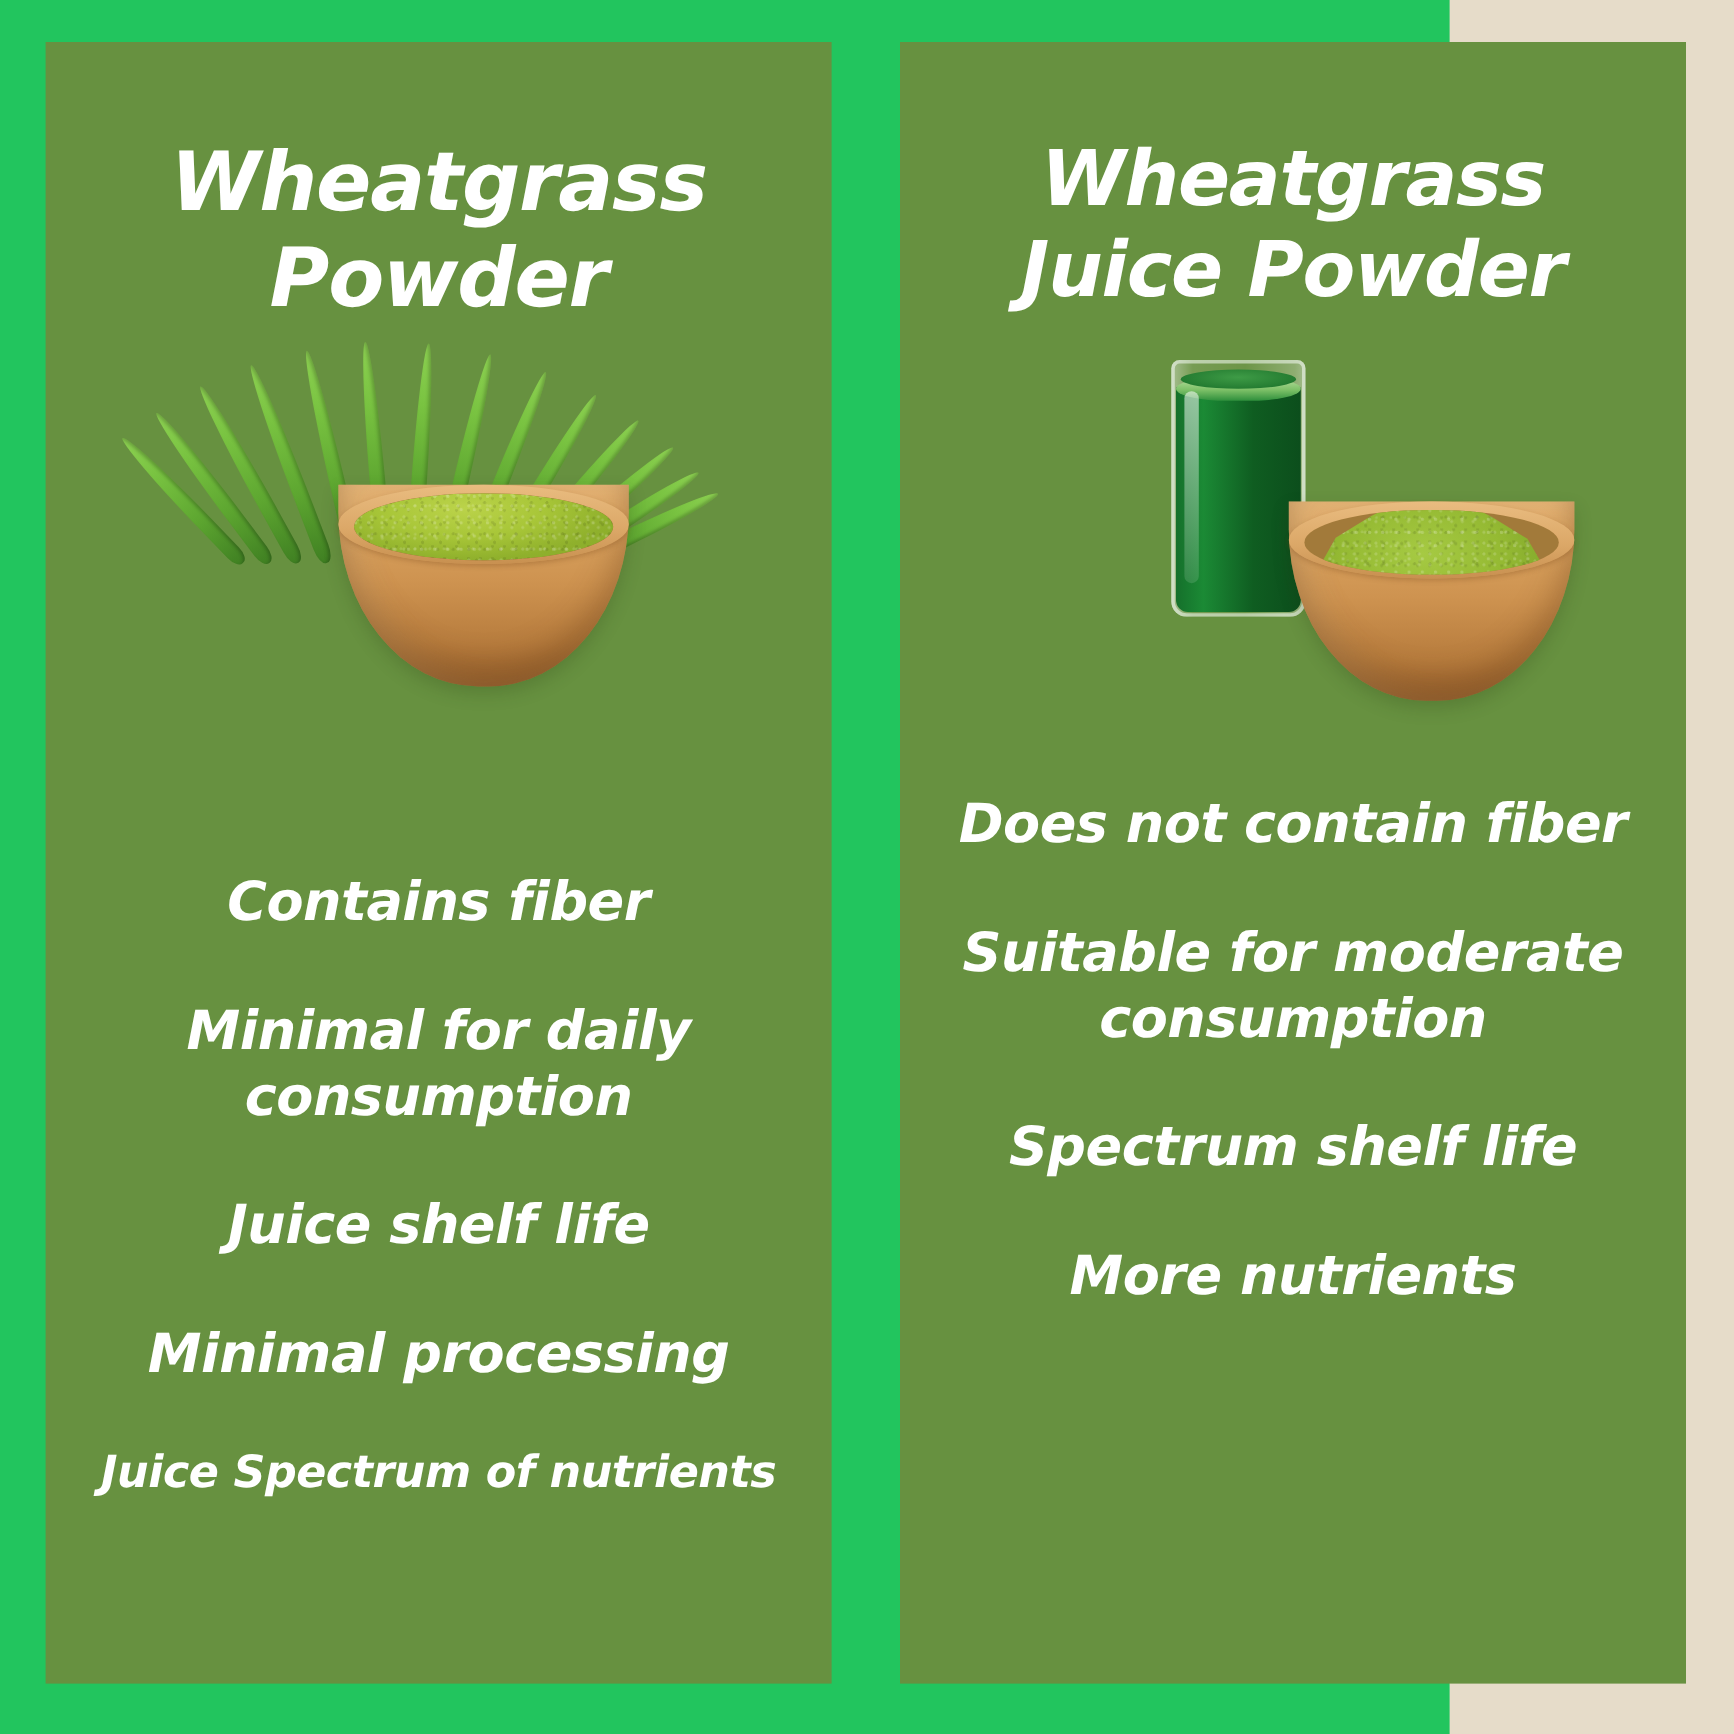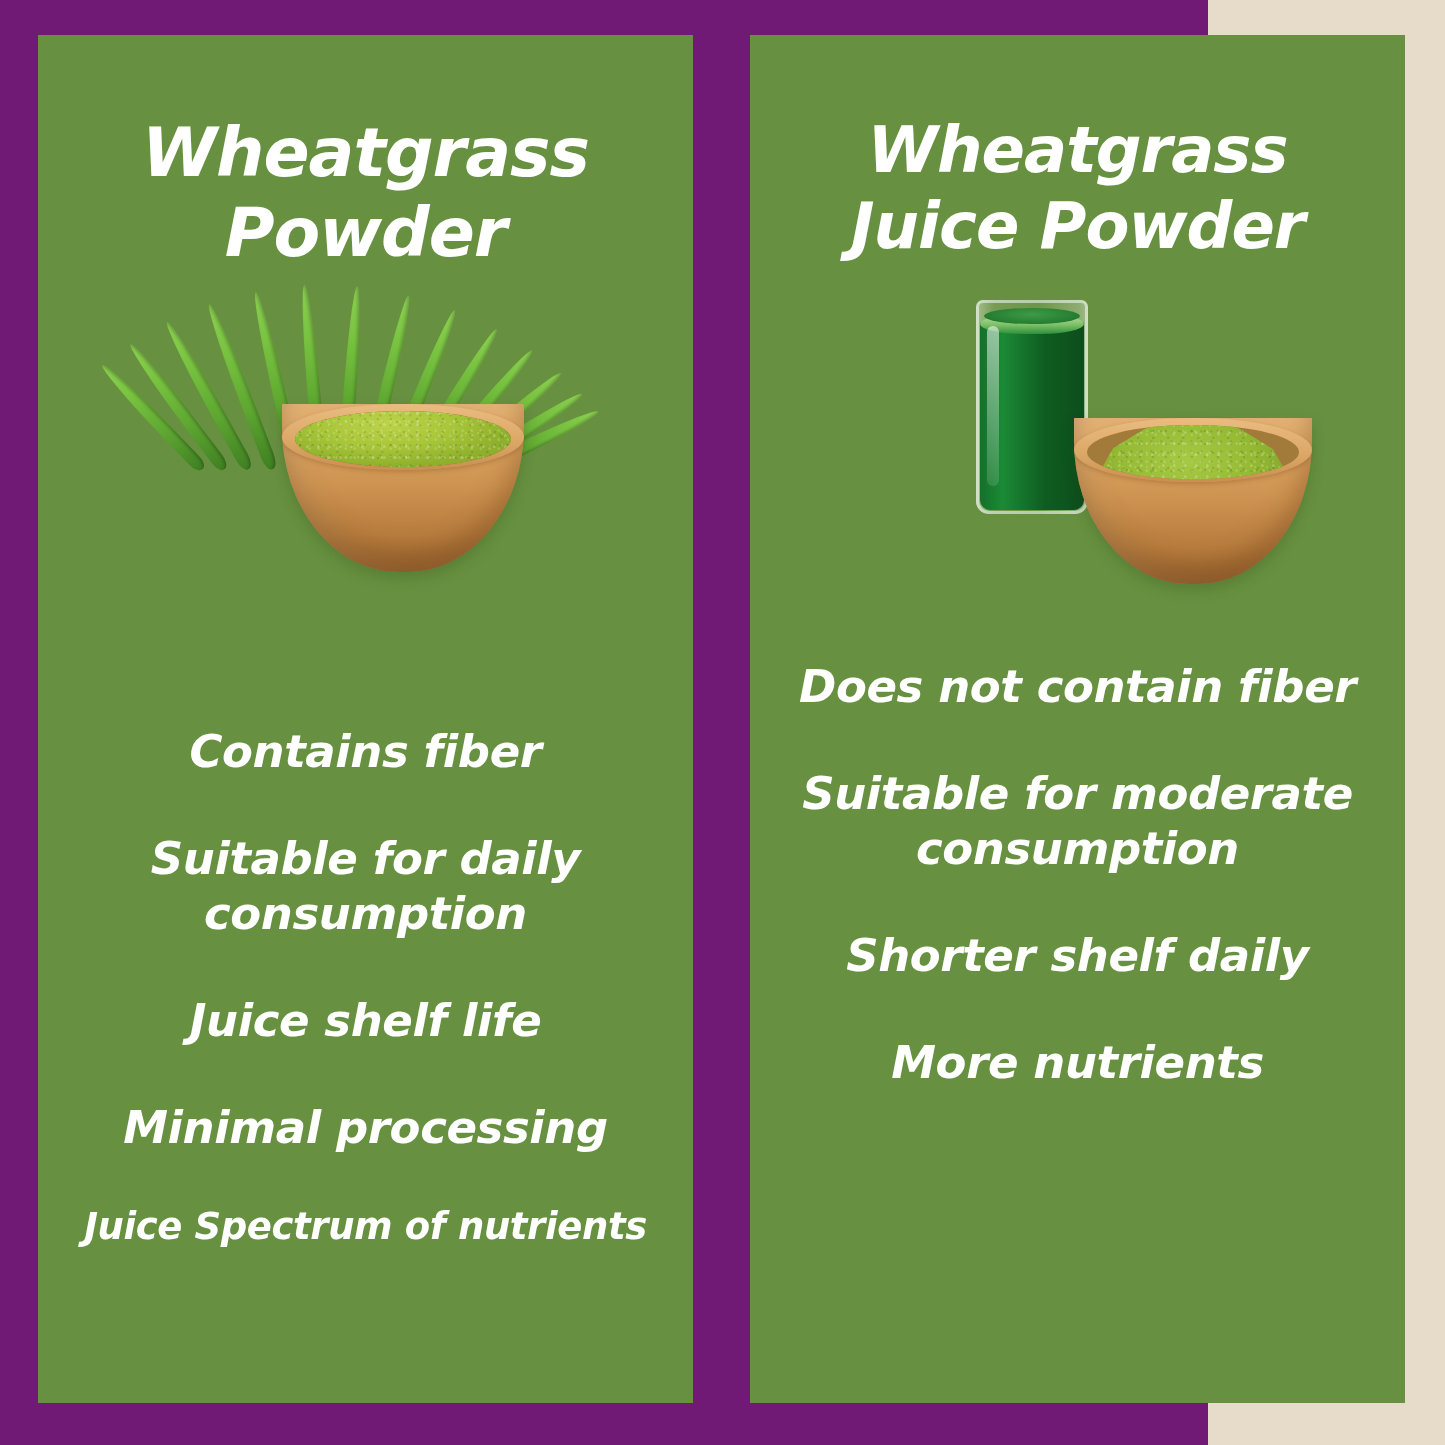--- a/index.html
+++ b/index.html
@@ -12,21 +12,21 @@
     height: 1445px;
     background: #E6DCC9;
     font-family: "DejaVu Sans", sans-serif;
     overflow: hidden;
   }
 
   .comparison-board {
     position: relative;
     width: 1208px;
     height: 1445px;
-    background: #701a75;
+    background: #22c55e;
     box-sizing: border-box;
   }
 
   .panel {
     position: absolute;
     top: 35px;
     height: 1368px;
     background: #679140;
     box-sizing: border-box;
     display: flex;
@@ -288,21 +288,21 @@
           <div class="powder-flat">
             <div class="powder-grain"></div>
           </div>
         </div>
       </div>
 
     </div>
 
     <ul class="benefit-list">
       <li class="benefit-item">Contains fiber</li>
-      <li class="benefit-item" style="white-space: pre-line;">Suitable for daily
+      <li class="benefit-item" style="white-space: pre-line;">Minimal for daily
 consumption</li>
       <li class="benefit-item">Juice shelf life</li>
       <li class="benefit-item">Minimal processing</li>
       <li class="benefit-item wide">Juice Spectrum of nutrients</li>
     </ul>
 
   </section>
 
   <section class="panel panel-right">
 
@@ -326,19 +326,19 @@
           </div>
         </div>
       </div>
 
     </div>
 
     <ul class="benefit-list">
       <li class="benefit-item">Does not contain fiber</li>
       <li class="benefit-item" style="white-space: pre-line; text-align: center;">Suitable for moderate
 consumption</li>
-      <li class="benefit-item">Shorter shelf daily</li>
+      <li class="benefit-item">Spectrum shelf life</li>
       <li class="benefit-item">More nutrients</li>
     </ul>
 
   </section>
 
 </div>
 
 </body></html>

